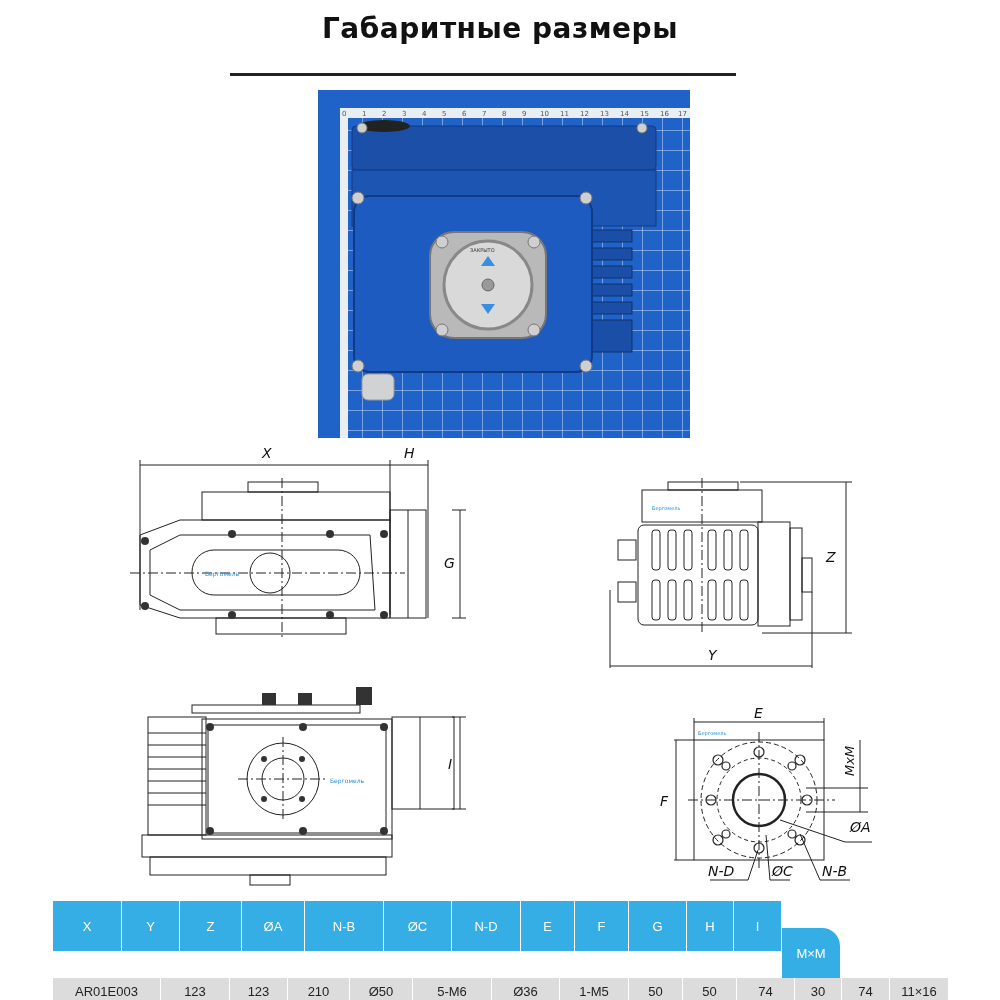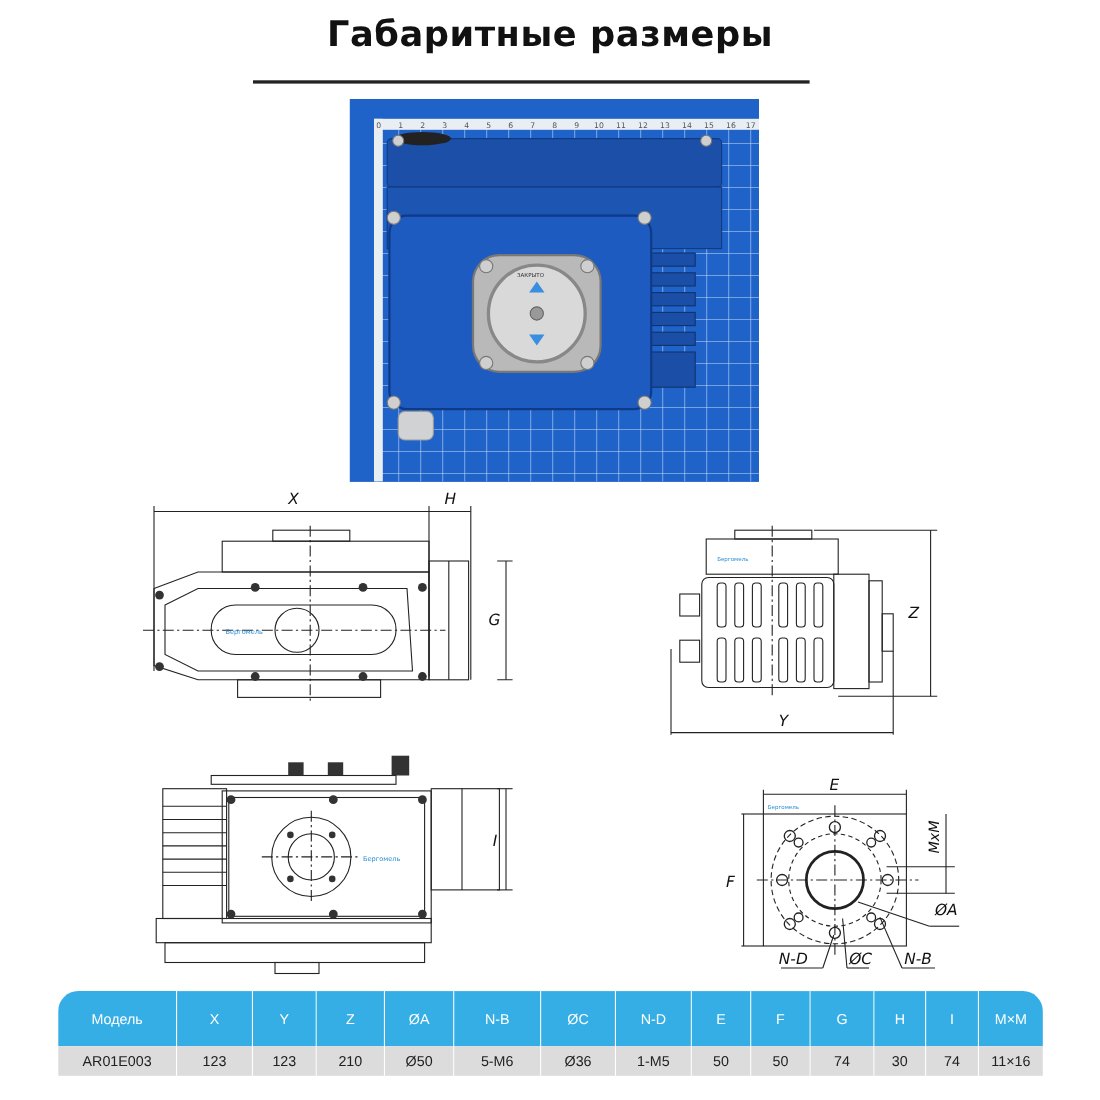--- a/index.html
+++ b/index.html
@@ -1,26 +1,26 @@
 <!DOCTYPE html>
 <html><head>
 <meta charset="utf-8">
 <style>
   html,body{margin:0;padding:0;background:#fff;}
   body{width:1000px;height:1000px;position:relative;overflow:hidden;font-family:"Liberation Sans",sans-serif;}
-  .title{position:absolute;left:0;top:12px;width:1000px;text-align:center;font-family:"DejaVu Sans",sans-serif;font-weight:bold;font-size:32px;color:#111;letter-spacing:0.5px;}
+  .title{position:absolute;left:0;top:12px;width:1000px;text-align:center;font-family:"DejaVu Sans",sans-serif;font-weight:bold;font-size:28px;color:#111;letter-spacing:0.5px;}
   .title-rule{position:absolute;left:230px;top:73px;width:506px;height:3px;background:#222;}
   .photo{position:absolute;left:318px;top:90px;width:372px;height:348px;background:#1a5fc4;overflow:hidden;}
   .drw{position:absolute;}
   .table{position:absolute;left:53px;top:901px;width:895px;}
   .trow{display:flex;}
   .th{background:#35aee6;color:#fff;height:50px;display:flex;align-items:center;justify-content:center;font-size:13px;border-right:1px solid #fff;box-sizing:border-box;}
   .td{background:#dcdcdc;color:#222;height:27px;display:flex;align-items:center;justify-content:center;font-size:13px;border-right:1px solid #fff;box-sizing:border-box;}
   .th.first{border-top-left-radius:18px;}
-  .th.last{border-top-right-radius:18px;border-right:none;}
+  .th.last{border-top-right-radius:18px;border-right:none;margin-top:27px;}
   .td.last{border-right:none;}
 </style>
 </head>
 <body>
 
 <div class="title">Габаритные размеры</div>
 <div class="title-rule"></div>
 
 <div class="photo">
   <svg width="372" height="348" viewBox="0 0 372 348">
@@ -267,21 +267,20 @@
     <text x="210" y="132">ØA</text>
     <text x="68" y="176">N-D</text>
     <text x="132" y="176">ØC</text>
     <text x="182" y="176">N-B</text>
   </g>
   <text x="214" y="76" font-size="13" font-style="italic" fill="#111" font-family="DejaVu Sans, sans-serif" transform="rotate(-90 214 76)">MxM</text>
 </svg>
 
 <div class="table">
   <div class="trow">
-    <div class="th first" style="width:108px">Модель</div>
     <div class="th" style="width:69px">X</div>
     <div class="th" style="width:58px">Y</div>
     <div class="th" style="width:62px">Z</div>
     <div class="th" style="width:63px">ØA</div>
     <div class="th" style="width:79px">N-B</div>
     <div class="th" style="width:68px">ØC</div>
     <div class="th" style="width:69px">N-D</div>
     <div class="th" style="width:54px">E</div>
     <div class="th" style="width:54px">F</div>
     <div class="th" style="width:58px">G</div>

